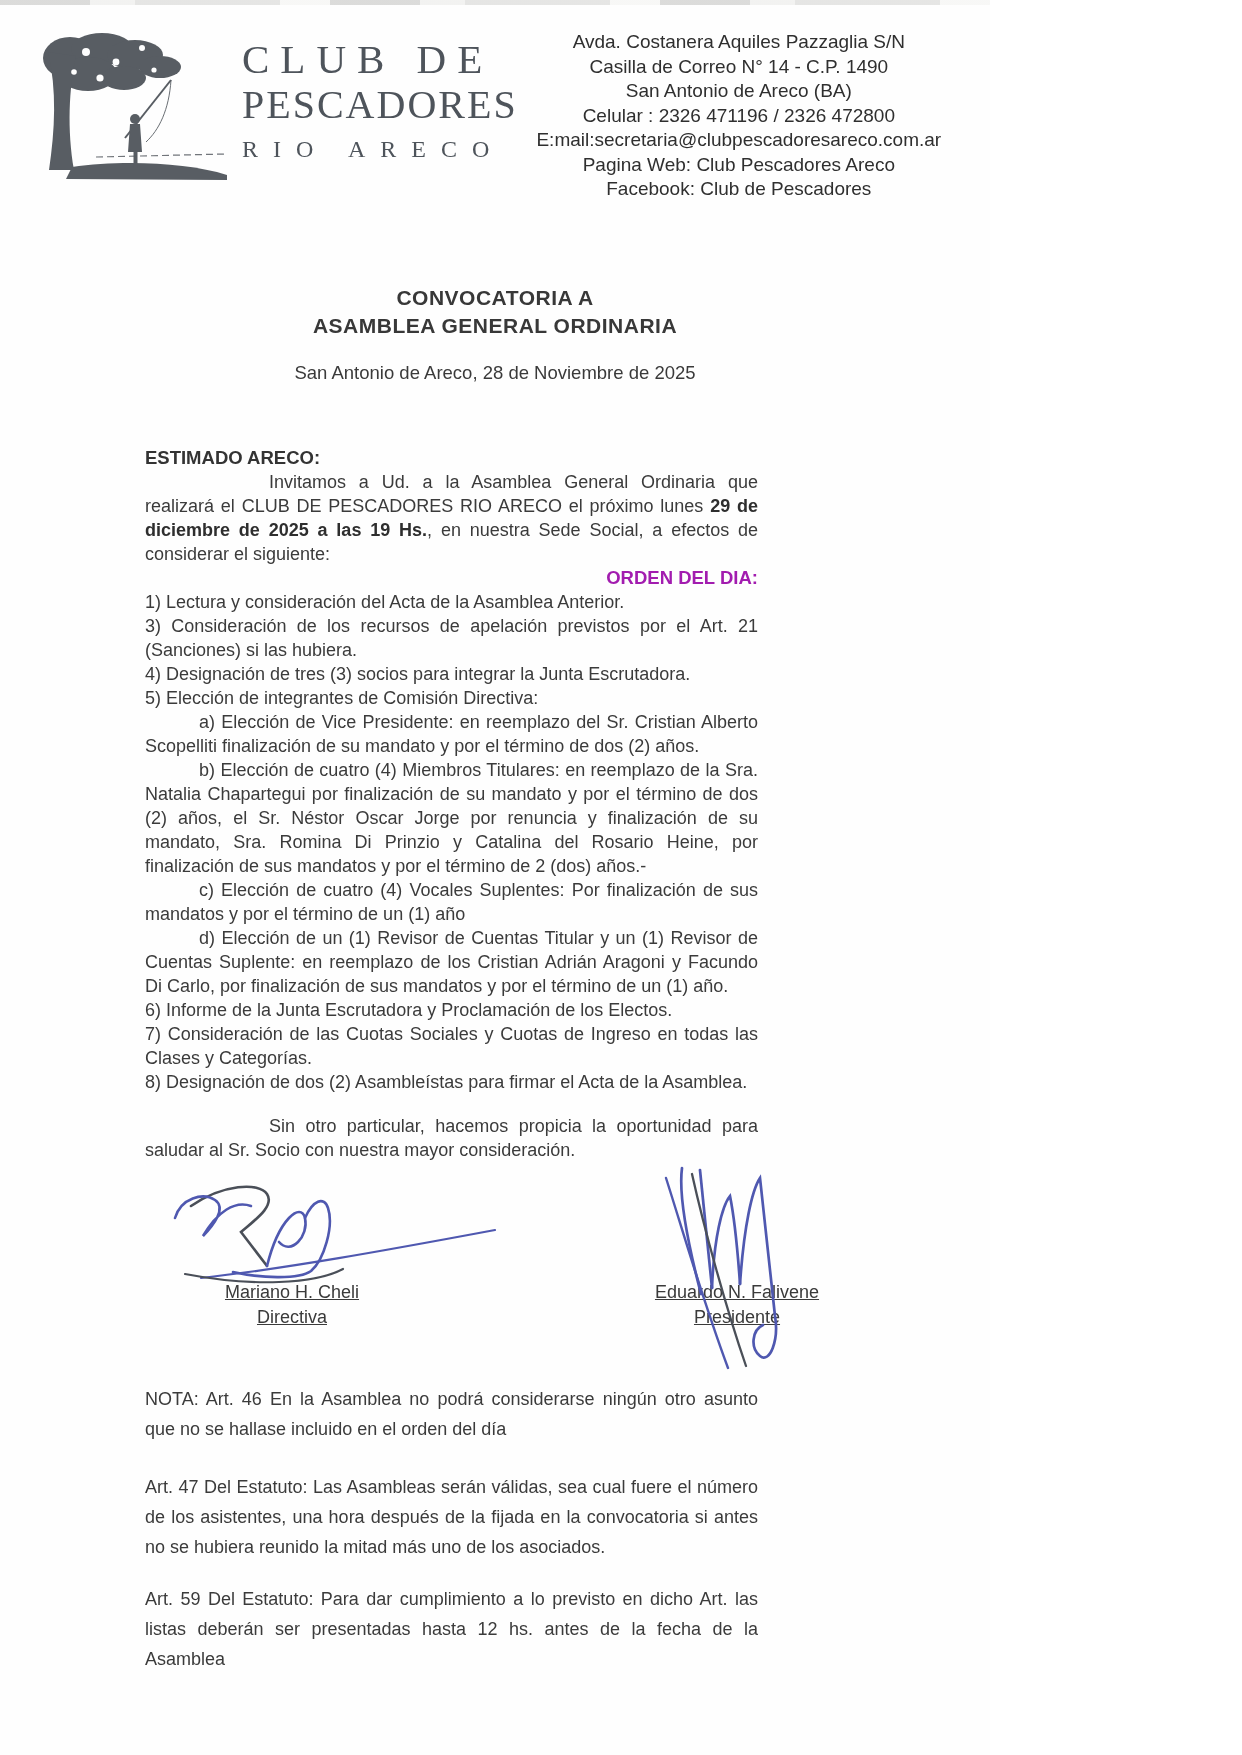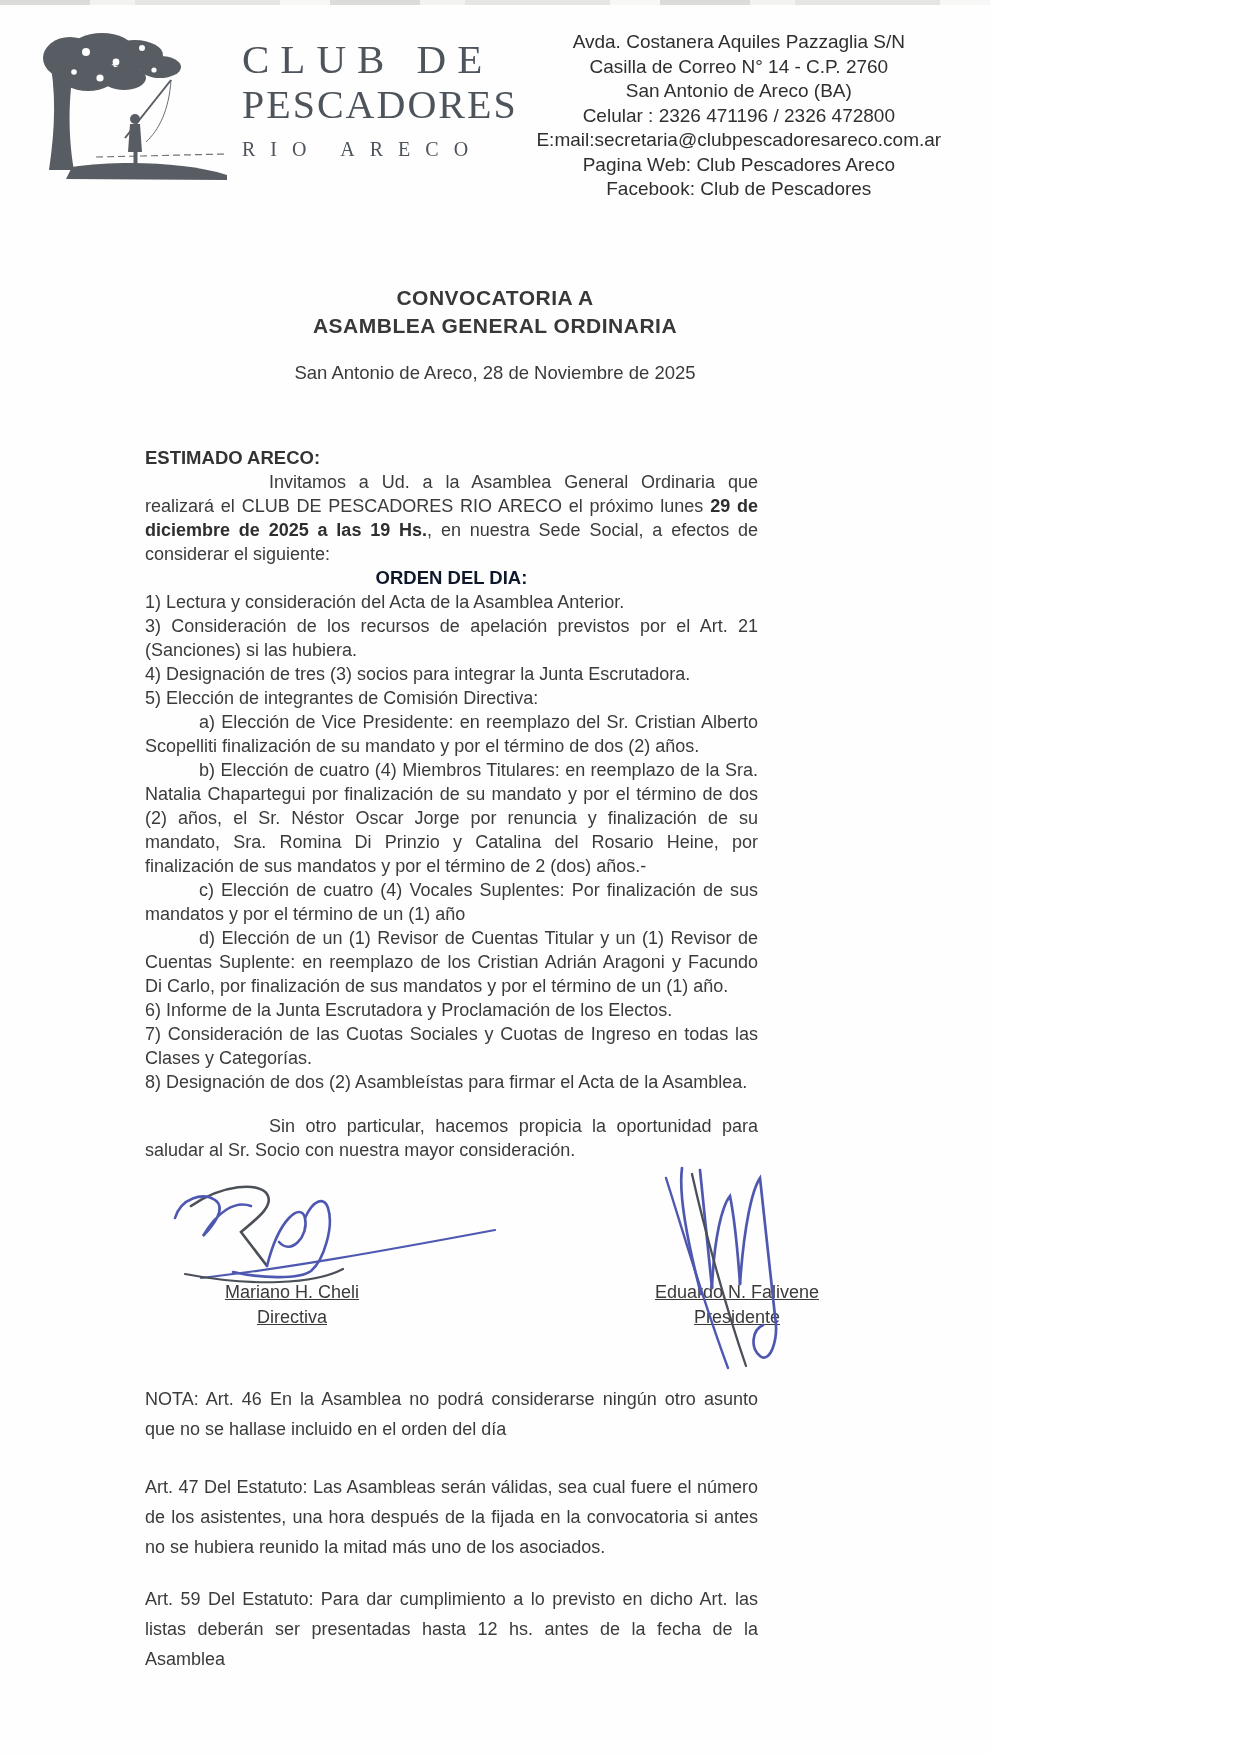--- a/index.html
+++ b/index.html
@@ -20,40 +20,40 @@
   
   .header { display:flex; align-items:flex-start; padding:28px 30px 0 38px; }
   .logo-mark { flex:0 0 auto; }
   .logo-text {
     margin-left:14px; padding-top:8px;
     font-family:"Liberation Serif", serif; color:#4e545b;
     white-space:nowrap;
   }
   .logo-l1 { font-size:41px; letter-spacing:11px; line-height:46px; }
   .logo-l2 { font-size:40px; letter-spacing:2px;  line-height:46px; }
-  .logo-l3 { font-size:20px; letter-spacing:15px; line-height:42px; }
+  .logo-l3 { font-size:24px; letter-spacing:15px; line-height:42px; }
   .contact {
     margin-left:auto; width:505px; text-align:center;
     font-size:19px; line-height:24.5px; color:#2f2f2f; padding-top:2px;
   }
   
   .title {
     margin-top:82px; text-align:center;
     font-size:21px; font-weight:bold; line-height:28px;
     color:#383838; letter-spacing:.5px;
   }
   .dateline {
     margin-top:22px; text-align:center; 
     font-size:18.5px; color:#3a3a3a;
   }
   
   .body { margin:0 232px 0 145px; font-size:18px; line-height:24px; text-align:justify; }
   .salutation { font-weight:bold; font-size:18.5px; margin-top:62px; color:#333; text-align:left; }
   .p-intro { text-indent:124px; }
-  .agenda-heading { font-weight:bold; font-size:18.5px; color:#0f172a; text-align:center; }
+  .agenda-heading { font-weight:bold; font-size:18.5px; color:#a21caf; text-align:right; }
   .agenda-item { }
   .agenda-sub { text-indent:54px; }
   .p-close { text-indent:124px; margin-top:20px; }
   b.inline-bold { color:#2e2e2e; }
   
   .sig-row { position:relative; margin:0 232px 0 145px; height:212px; }
   .sig-svg { position:absolute; pointer-events:none; }
   .sig-left-svg  { left:18px;  top:12px; }
   .sig-right-svg { left:503px; top:4px; z-index:2; }
   .sig-block { position:absolute; top:118px; width:230px; text-align:center; font-size:18px; line-height:25px; color:#3a3a3a;text-decoration:underline; }
@@ -108,21 +108,21 @@
         </g>
       </svg>
     </div>
     <div class="logo-text">
       <div class="logo-l1">CLUB DE</div>
       <div class="logo-l2">PESCADORES</div>
       <div class="logo-l3">RIO ARECO</div>
     </div>
     <div class="contact">
       <div>Avda. Costanera Aquiles Pazzaglia S/N</div>
-      <div>Casilla de Correo N° 14 - C.P. 2760</div>
+      <div>Casilla de Correo N° 14 - C.P. 1490</div>
       <div>San Antonio de Areco (BA)</div>
       <div>Celular : 2326 471196 / 2326 472800</div>
       <div>E:mail:secretaria@clubpescadoresareco.com.ar</div>
       <div>Pagina Web: Club Pescadores Areco</div>
       <div>Facebook: Club de Pescadores</div>
     </div>
   </div>
 
   <div class="title">
     <div>CONVOCATORIA A</div>

